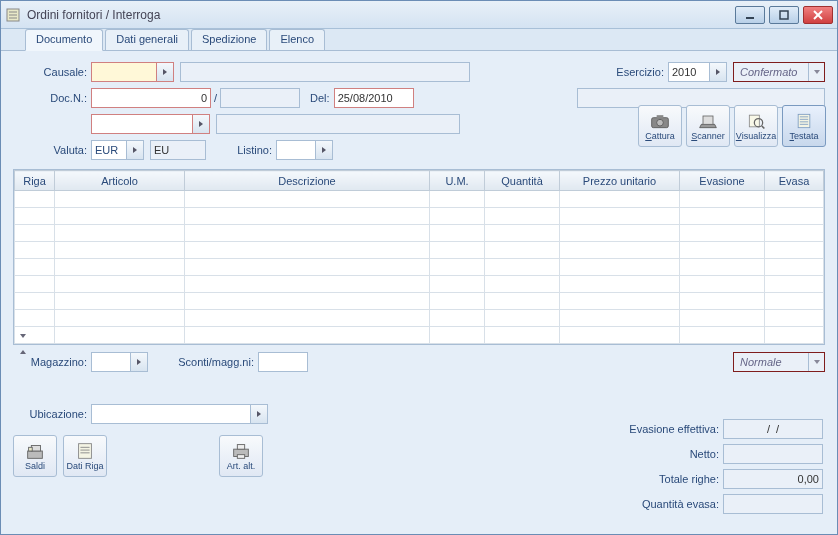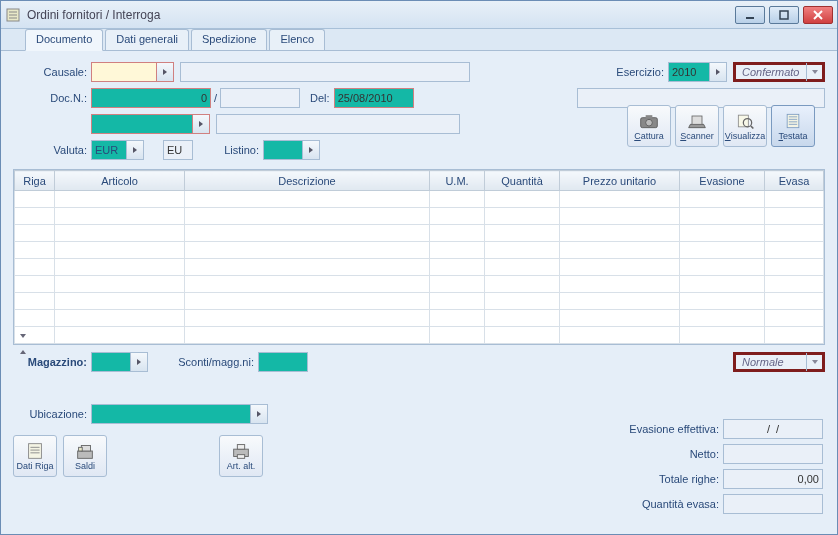--- a/index.html
+++ b/index.html
@@ -18,33 +18,33 @@
   .client { height: calc(100% - 28px); background: #dce8f4; padding: 0; }
   
   .tabs { display: flex; height: 22px; background: #dce8f4; padding-left: 24px; border-bottom: 1px solid #a8bdd4; }
   .tab { padding: 3px 10px; border: 1px solid #a8bdd4; border-bottom: none; margin-right: 2px; background: #e8f0f8; border-radius: 3px 3px 0 0; cursor: pointer; color: #2a4a7a; }
   .tab.active { background: #f0f6fc; border-bottom: 1px solid #f0f6fc; margin-bottom: -1px; }
   
   .tabcontent { height: calc(100% - 22px); background: #e5eef8; padding: 10px 12px 8px 12px; position: relative; }
   
   .row { display: flex; align-items: center; margin-bottom: 4px; min-height: 22px; }
   .lbl { color: #2a4a7a; text-align: right; padding-right: 4px; }
-  .inp { border: 1px solid #a8bdd4; background: #14b8a6; height: 20px; padding: 0 3px; font-size: 11px; color: #333; }
+  .inp { border: 1px solid #a8bdd4; background: #ffffff; height: 20px; padding: 0 3px; font-size: 11px; color: #333; }
   .inp.hl { border: 1px solid #d08080; background: #fff8d8; }
   .inp.ro { background: #eaf0f8; }
   .inp.redb { border: 1px solid #d08080; }
   
   .sbtn { width: 18px; height: 20px; border: 1px solid #a8bdd4; background: linear-gradient(#f4f8fc, #d8e4f0); display: inline-flex; align-items: center; justify-content: center; cursor: pointer; margin-left: -1px; }
   .sbtn svg { width: 8px; height: 8px; }
   
-  .select-box { display: inline-flex; align-items: center; border: 3px solid #7f1d1d; background: #eaf0f8; height: 20px; }
+  .select-box { display: inline-flex; align-items: center; border: 1px solid #7f1d1d; background: #eaf0f8; height: 20px; }
   .select-box span { padding: 0 6px; font-style: italic; color: #668; }
   .select-box .dd { width: 16px; height: 18px; border-left: 1px solid #a8bdd4; display: flex; align-items: center; justify-content: center; }
   
-  .toolbar-icons { position: absolute; right: 22px; top: 54px; display: flex; gap: 4px; }
+  .toolbar-icons { position: absolute; right: 11px; top: 54px; display: flex; gap: 4px; }
   .ti { width: 44px; height: 42px; border: 1px solid #a8bdd4; background: linear-gradient(#f8fafc, #e0e8f4); border-radius: 3px; display: flex; flex-direction: column; align-items: center; justify-content: center; cursor: pointer; font-size: 9px; color: #2a4a7a; }
   .ti.sel { background: linear-gradient(#e8f0fc, #c8d8ec); border-color: #7a9ac0; }
   .ti svg { width: 20px; height: 18px; }
   .ti span { margin-top: 1px; text-decoration: underline; text-decoration-color: transparent; }
   .ti span::first-letter { text-decoration: underline; }
   
   .grid-wrap { margin-top: 8px; border: 1px solid #a8bdd4; background: #fff; height: 176px; display: flex; flex-direction: column; }
   .grid { flex: 1; overflow: hidden; }
   .grid table { width: 100%; border-collapse: collapse; table-layout: fixed; }
   .grid th { background: linear-gradient(#f4f8fc, #e0e8f0); border: 1px solid #c0ccd8; height: 20px; font-weight: normal; color: #2a4a7a; font-size: 11px; }
@@ -154,21 +154,21 @@
       </div>
 
       <div class="row">
         <div class="lbl" style="width:78px;">Valuta:</div>
         <input class="inp" style="width: 36px; color: rgb(42, 74, 122);" value="EUR">
         <div class="sbtn">
             <svg viewBox="0 0 8 8">
               <path d="M2 1 L6 4 L2 7 Z" fill="#556"></path>
             </svg>
           </div>
-        <input class="inp ro" style="width: 30px; margin-left: 19px;" readonly="" value="EU">
+        <input class="inp ro" style="width: 56px; margin-left: 6px;" readonly="" value="EU">
         <div class="lbl" style="width:70px;">Listino:</div>
         <input class="inp" style="width: 40px;" value="">
         <div class="sbtn">
             <svg viewBox="0 0 8 8">
               <path d="M2 1 L6 4 L2 7 Z" fill="#556"></path>
             </svg>
           </div>
       </div>
 
       <div class="toolbar-icons">
@@ -334,21 +334,21 @@
             </div>
           <div class="arrow down">
               <svg width="8" height="8" viewBox="0 0 8 8">
                 <path d="M1 2 L4 6 L7 2 Z" fill="#667"></path>
               </svg>
             </div>
         </div>
       </div>
 
       <div class="row" style="margin-top:6px;">
-        <div class="lbl" style="width:78px;font-weight:bold;">Magazzino:</div>
+        <div class="lbl" style="width:78px;">Magazzino:</div>
         <input class="inp" style="width: 40px;" value="">
         <div class="sbtn">
             <svg viewBox="0 0 8 8">
               <path d="M2 1 L6 4 L2 7 Z" fill="#556"></path>
             </svg>
           </div>
         <div class="lbl" style="width:110px;">Sconti/magg.ni:</div>
         <input class="inp" style="width: 50px;" value="">
         <div style="flex:1"></div>
         <div class="select-box" style="width:92px;">
@@ -367,35 +367,35 @@
         <div class="sbtn">
             <svg viewBox="0 0 8 8">
               <path d="M2 1 L6 4 L2 7 Z" fill="#556"></path>
             </svg>
           </div>
       </div>
 
       <div class="bottom-icons" style="margin-top:10px;">
         <div class="bi">
           <svg viewBox="0 0 24 20">
+              <rect x="4" y="10" width="16" height="8" fill="#bbb" stroke="#666"></rect>
+              <rect x="8" y="4" width="10" height="6" fill="#ddd" stroke="#666"></rect>
+              <rect x="5" y="6" width="4" height="4" fill="#e8e8c8" stroke="#666"></rect>
+            </svg>
+          <span>Saldi</span>
+        </div>
+        <div class="bi">
+          <svg viewBox="0 0 24 20">
               <rect x="5" y="2" width="14" height="16" fill="#f4f4e4" stroke="#888"></rect>
               <line x1="7" y1="6" x2="17" y2="6" stroke="#888"></line>
               <line x1="7" y1="9" x2="17" y2="9" stroke="#888"></line>
               <line x1="7" y1="12" x2="17" y2="12" stroke="#888"></line>
             </svg>
           <span>Dati Riga</span>
         </div>
-        <div class="bi">
-          <svg viewBox="0 0 24 20">
-              <rect x="4" y="10" width="16" height="8" fill="#bbb" stroke="#666"></rect>
-              <rect x="8" y="4" width="10" height="6" fill="#ddd" stroke="#666"></rect>
-              <rect x="5" y="6" width="4" height="4" fill="#e8e8c8" stroke="#666"></rect>
-            </svg>
-          <span>Saldi</span>
-        </div>
         <div style="width:100px;"></div>
         <div class="bi">
           <svg viewBox="0 0 24 20">
               <rect x="4" y="8" width="16" height="8" fill="#bbb" stroke="#666"></rect>
               <rect x="8" y="3" width="8" height="5" fill="#eee" stroke="#666"></rect>
               <rect x="8" y="14" width="8" height="4" fill="#eee" stroke="#666"></rect>
             </svg>
           <span>Art. alt.</span>
         </div>
       </div>

